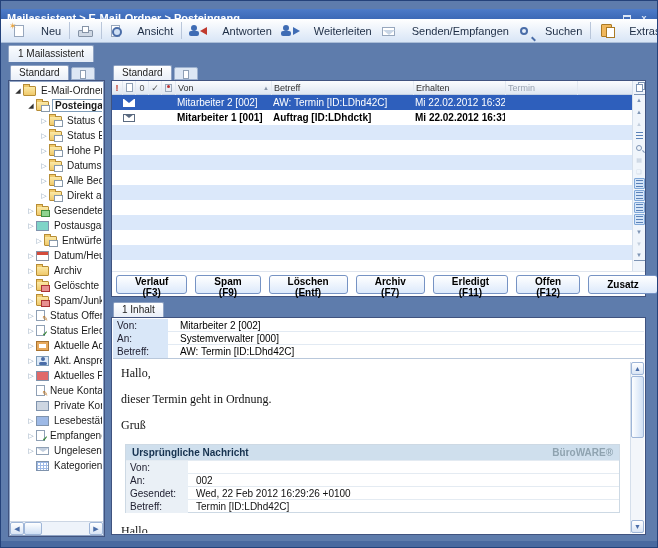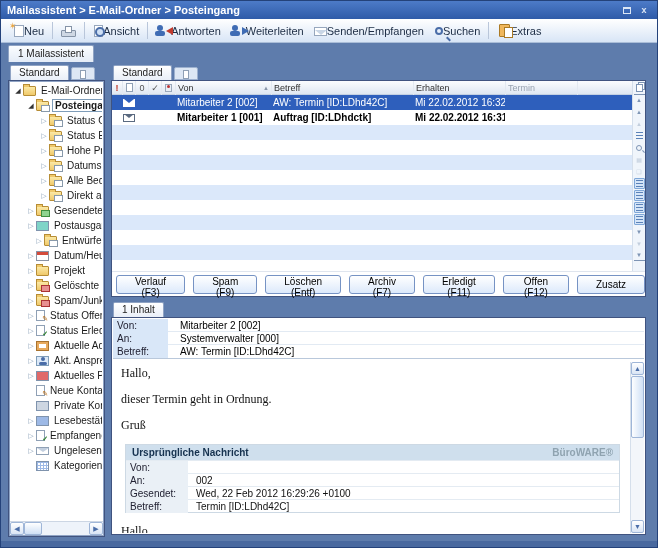--- a/index.html
+++ b/index.html
@@ -1,31 +1,31 @@
 <!DOCTYPE html>
 <html style="--sel: #2e5fbc; --stripe: #dbe8fa; --link: #3a5dbd;"><head>
 <meta charset="utf-8">
 <style>
   html,body{margin:0;padding:0;background:#c9c9c9;}
   *{box-sizing:border-box;}
   .window{position:relative;width:658px;height:548px;background:#5e7cac;border:1px solid #24427a;
           font-family:"Liberation Sans",sans-serif;overflow:hidden;}
   
-  .titlebar{position:absolute;left:0;top:0;right:0;height:18px;
+  .titlebar{position:absolute;left:0;top:8px;right:0;height:18px;
             background:linear-gradient(#4d7bc8,#2f5ba8);color:#fff;
             display:flex;align-items:center;padding:0 6px;font-size:11px;font-weight:bold;}
   .titlebar .t-text{flex:1;white-space:nowrap;}
   .winbtn{width:14px;height:13px;display:flex;align-items:center;justify-content:center;margin-left:3px;
           font-size:9px;font-weight:bold;color:#dce6f5;cursor:default;}
   .ic-restore{width:8px;height:7px;border:1px solid #dce6f5;border-top:2px solid #dce6f5;}
   
   .toolbar{position:absolute;left:0;top:18px;right:0;height:24px;
            background:linear-gradient(#ffffff,#d8e5f6);border-bottom:1px solid #aabdd8;
            display:flex;align-items:center;font-size:11px;color:#1c2c44;padding-left:4px;}
-  .tb-item{display:flex;align-items:center;gap:0;padding:2px 5px;border-radius:2px;text-align:right;}
+  .tb-item{display:flex;align-items:center;gap:17px;padding:2px 5px;border-radius:2px;text-align:right;}
   .tb-sep{width:1px;height:17px;background:#b9c6da;margin:0 3px;flex:none;}
   .tico{width:15px;height:13px;position:relative;flex:none;}
   .ic-new{background:#fff;border:1px solid #97a7bd;width:10px;height:12px;margin-left:4px;}
   .ic-new::after{content:"✶";position:absolute;left:-6px;top:-5px;color:#e8a33d;font-size:9px;}
   .ic-print{background:#cfd8e4;border:1px solid #8593a6;height:7px;margin-top:5px;border-radius:1px;}
   .ic-print::before{content:"";position:absolute;top:-5px;left:3px;right:3px;height:5px;background:#fff;border:1px solid #8593a6;}
   .ic-view{background:#fff;border:1px solid #97a7bd;width:9px;height:12px;margin-left:1px;}
   .ic-view::after{content:"";position:absolute;right:-3px;bottom:-1px;width:6px;height:6px;border:2px solid #4a6da8;border-radius:50%;background:#cfe0f5;}
   .pgl{position:absolute;left:1px;top:1px;width:6px;height:6px;border-radius:50%;background:#3f6cb4;}
   .pgl::after{content:"";position:absolute;left:-2px;top:6px;width:10px;height:5px;border-radius:2px;background:#3f6cb4;}
@@ -111,21 +111,21 @@
   .vs{width:11px;height:11px;flex:none;display:flex;align-items:center;justify-content:center;font-size:6px;color:#7d94b4;}
   .vs.dim{color:#c2cedd;}
   .vs.act{border:1px solid #7fa7d8;background:#d5e5f8;border-radius:1px;}
   .vs .g-lines{width:7px;height:7px;background:repeating-linear-gradient(#5b82b8 0 1px,transparent 1px 3px);}
   .vs .g-copy{width:7px;height:8px;background:#fff;border:1px solid #7d94b4;box-shadow:2px -2px 0 -1px #fff,2px -2px 0 0 #7d94b4;}
   .vs .g-zoom{width:6px;height:6px;border:1px solid #7d94b4;border-radius:50%;position:relative;}
   .vs .g-zoom::after{content:"";position:absolute;left:5px;top:5px;width:3px;height:1px;background:#7d94b4;transform:rotate(45deg);}
   .actions-bar{position:absolute;left:0;right:0;bottom:0;height:25px;background:#fff;border-top:1px solid #dfe5ee;
                display:flex;align-items:center;gap:8px;padding-left:4px;}
   .btn{height:19px;padding:0 18px;font-size:10px;color:#000;border:1px solid #7693c4;border-radius:3px;
-       background:linear-gradient(#ffffff,#dce9fb);cursor:default;font-family:"Liberation Sans",sans-serif;}
+       background:linear-gradient(#ffffff,#dce9fb);cursor:default;font-family:"Liberation Sans",sans-serif;font-weight:bold;}
   
   .content-panel{position:absolute;left:110px;top:316px;right:11px;height:218px;background:#fff;border:1px solid #40537f;}
   .hdr-rows{position:absolute;left:1px;right:1px;top:1px;border-bottom:1px solid #b9c8db;background:#fff;}
   .hdr-row{display:flex;height:13px;border-bottom:1px solid #e2eaf3;font-size:10px;align-items:center;}
   .hdr-row:last-child{border-bottom:none;}
   .hdr-label{width:55px;flex:none;background:#d9e7f8;height:13px;display:flex;align-items:center;padding:0 4px;color:#223;}
   .hdr-val{padding:0 12px;white-space:nowrap;}
   .mail-body{position:absolute;left:1px;right:15px;top:44px;bottom:1px;background:#fff;overflow:hidden;
              font-family:"Liberation Serif",serif;font-size:12px;color:#111;padding:4px 4px 0 8px;}
   .mail-body p{margin:0 0 0 0;padding:0;}
@@ -272,21 +272,21 @@
           <span class="tlabel">Entwürfe</span>
         </div>
         <div class="tree-row" style="padding-left: 15px;">
           <span class="tw">▷</span>
           <span class="ti i-cal"></span>
           <span class="tlabel">Datum/Heute</span>
         </div>
         <div class="tree-row" style="padding-left: 15px;">
           <span class="tw">▷</span>
           <span class="ti i-folder"></span>
-          <span class="tlabel">Projekt</span>
+          <span class="tlabel">Archiv</span>
         </div>
         <div class="tree-row" style="padding-left: 15px;">
           <span class="tw">▷</span>
           <span class="ti i-folder b-x"></span>
           <span class="tlabel">Gelöschte E-Mails</span>
         </div>
         <div class="tree-row" style="padding-left: 15px;">
           <span class="tw">▷</span>
           <span class="ti i-folder b-x"></span>
           <span class="tlabel">Spam/Junkmails</span>

